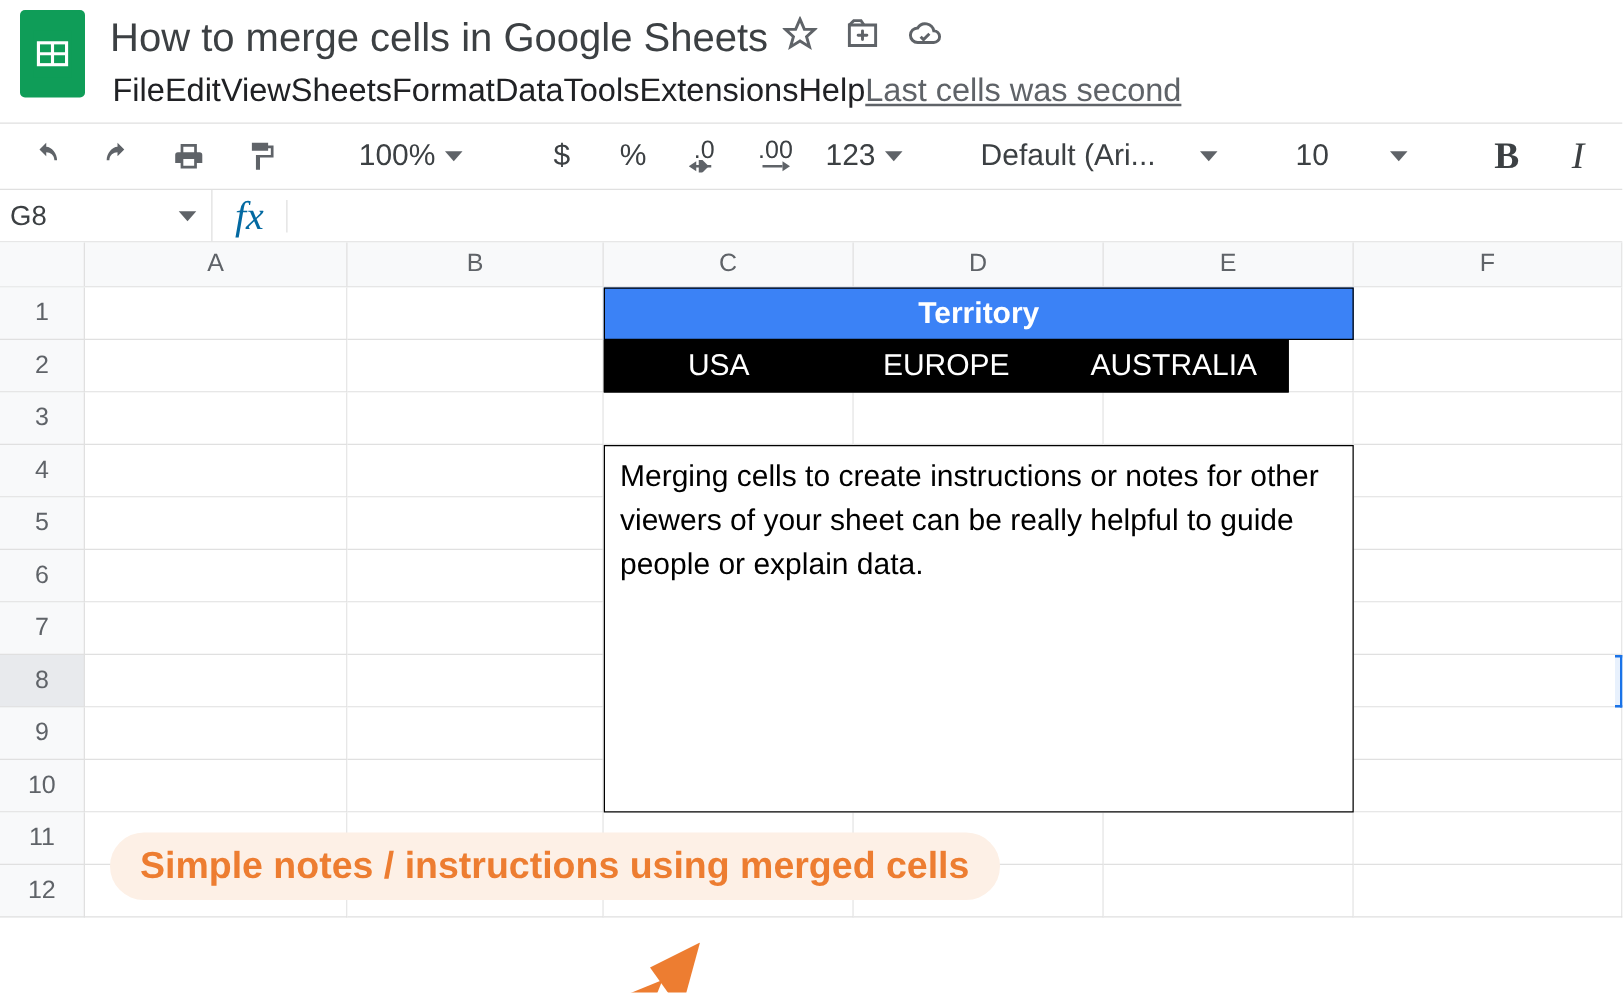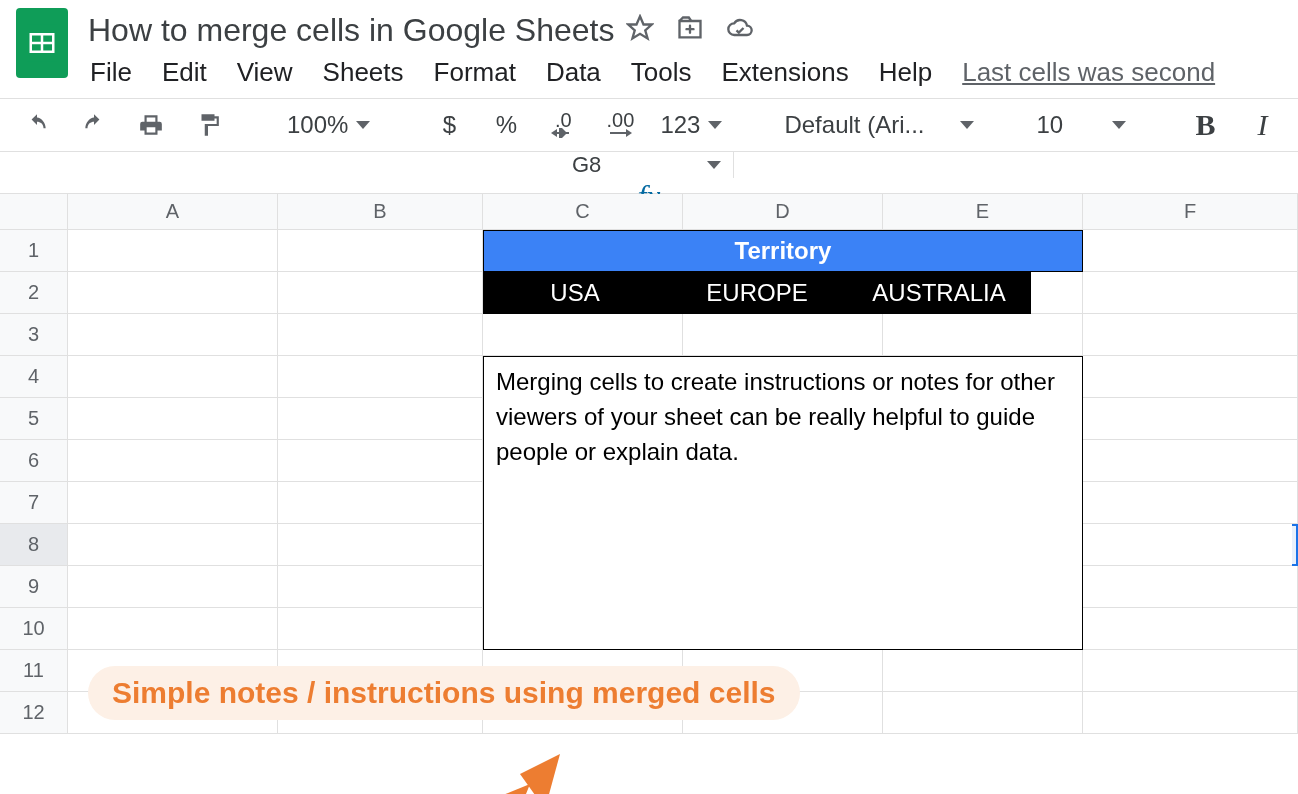--- a/index.html
+++ b/index.html
@@ -14,39 +14,39 @@
     display:flex; align-items:center; justify-content:center;
   }
   .logo svg { display:block; }
   .title-block { flex:1 1 auto; }
   .doc-title-row { display:flex; align-items:center; gap:4px; }
   .doc-title { font-size:32px; font-weight:400; color:#3c4043; padding:4px 0 2px 0; }
   .title-icons { display:flex; gap:22px; align-items:center; color:#5f6368; margin-left:8px;}
   .title-icons svg { width:28px; height:28px; }
 
   
-  .menu-bar { display:flex; gap:30px; padding:6px 15px 10px 2px; font-size:26px; color:#202124; align-items:center;}
+  .menu-bar { display:flex; padding:6px 15px 10px 2px; font-size:26px; color:#202124; align-items:center;}
   .menu-item { cursor:pointer; }
   .last-edit { color:#5f6368; text-decoration:underline; white-space:nowrap; }
 
   
   .toolbar-wrap { border-top:1px solid #e0e0e0; border-bottom:1px solid #e0e0e0; }
   .toolbar { display:flex; align-items:center; gap:23px; padding:8px 20px; color:#5f6368; font-size:24px;}
   .tb-btn { display:flex; align-items:center; justify-content:center; min-width:34px; height:36px; cursor:pointer; }
   .tb-sep { width:1px; height:30px; background:#e0e0e0; margin:0 8px;}
   .tb-text { color:#3c4043; }
   .tb-dd { display:flex; align-items:center; gap:8px; cursor:pointer; }
   .caret { width:0; height:0; border-left:7px solid transparent; border-right:7px solid transparent; border-top:8px solid #5f6368; }
   .toolbar svg { width:26px; height:26px; fill:#5f6368; }
   .bold { font-weight:700; font-family:"Times New Roman",serif; font-size:30px; color:#3c4043;}
   .italic { font-style:italic; font-family:"Times New Roman",serif; font-size:30px; color:#3c4043;}
   .strike { text-decoration:line-through; font-family:"Times New Roman",serif; font-size:30px; color:#3c4043;}
 
   
-  .fx-bar { display:flex; align-items:center; border-bottom:1px solid #e0e0e0; height:42px;flex-direction:column; }
+  .fx-bar { display:flex; align-items:center; border-bottom:1px solid #e0e0e0; height:42px; }
   .name-box { width:170px; display:flex; align-items:center; justify-content:space-between; padding:0 12px 0 8px; font-size:22px; color:#3c4043; border-right:1px solid #e0e0e0; height:100%;}
   .fx-label { font-family:"Times New Roman",serif; font-style:italic; font-size:32px; color:#0369a1; padding:0 18px;}
   .fx-sep { width:1px; height:26px; background:#e0e0e0; }
   .fx-input { flex:1; height:100%; }
 
   
   .grid { position:relative; }
   .col-headers { display:flex; background:#f8f9fa; border-bottom:1px solid #e0e0e0; height:36px;}
   .corner { width:68px; border-right:1px solid #e0e0e0; background:#f8f9fa;}
   .col-h { flex:0 0 auto; display:flex; align-items:center; justify-content:center; color:#5f6368; font-size:20px; border-right:1px solid #e0e0e0;}

